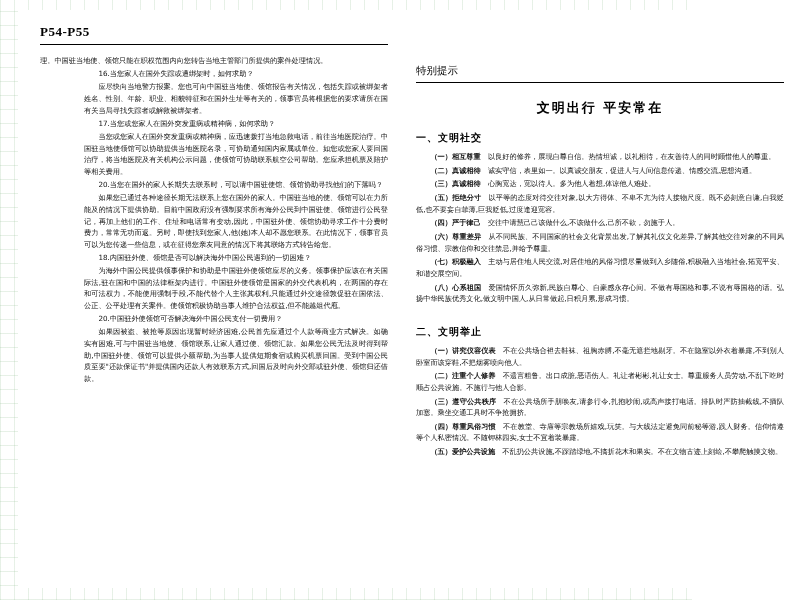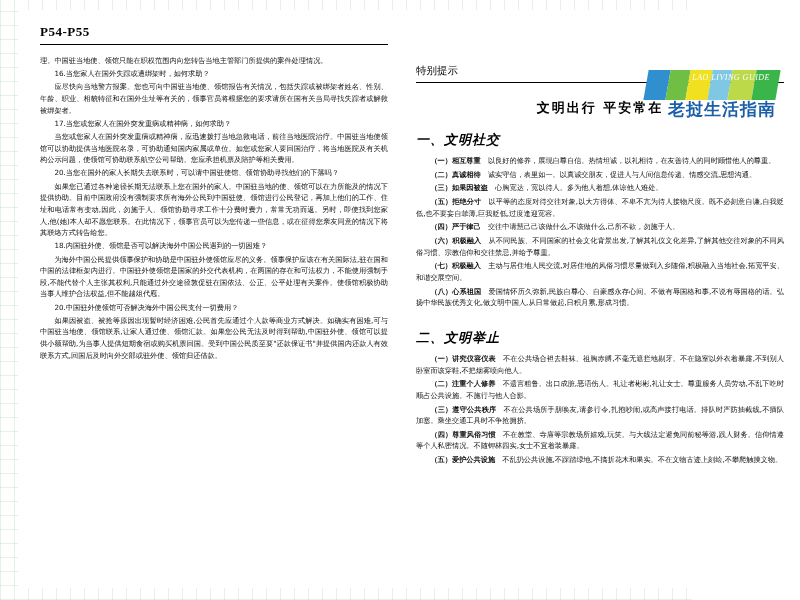--- a/index.html
+++ b/index.html
@@ -118,46 +118,46 @@
     line-height: 1.62;
     color: #111;
     text-align: justify;
   }
   .body-text p {
     margin: 0 0 1.5px 0;
     text-indent: 0;
   }
   .body-text p.ind {
     text-indent: 14.4px;
+    margin-left: 44px;
   }
   .rule {
     border: none;
     border-top: 1px solid #000;
     margin: 4px 0 10px 0;
     height: 0;
   }
   .title-block {
     text-align: center;
     margin: 16px 0 14px 0;
   }
   .title-main {
     font-family: "DejaVu Sans", sans-serif;
     font-size: 13px;
     font-weight: bold;
     letter-spacing: 2px;
     color: #000;
   }
   .sub-head {
     font-family: "DejaVu Sans", sans-serif;
-    font-size: 13px;
+    font-size: 10px;
     font-weight: bold;
     color: #000;
     margin: 12px 0 6px 0;
     letter-spacing: 1px;
-    font-style: italic;
   }
   .sub-head.first { margin-top: 10px; }
   .item {
     font-family: "DejaVu Sans", sans-serif;
     font-size: 7.2px;
     line-height: 1.62;
     color: #111;
     text-align: justify;
     margin: 0 0 2px 0;
     text-indent: 14.4px;
@@ -175,55 +175,43 @@
     <div class="left-col">
       <div class="page-num">P54-P55</div>
       <hr class="rule">
       <div class="body-text">
         <p>理。中国驻当地使、领馆只能在职权范围内向您转告当地主管部门所提供的案件处理情况。</p>
         <p class="ind">16.当您家人在国外失踪或遭绑架时，如何求助？</p>
         <p class="ind">应尽快向当地警方报案。您也可向中国驻当地使、领馆报告有关情况，包括失踪或被绑架者姓名、性别、年龄、职业、相貌特征和在国外生址等有关的，领事官员将根据您的要求请所在国有关当局寻找失踪者或解救被绑架者。</p>
         <p class="ind">17.当您或您家人在国外突发重病或精神病，如何求助？</p>
         <p class="ind">当您或您家人在国外突发重病或精神病，应迅速拨打当地急救电话，前往当地医院治疗。中国驻当地使领馆可以协助提供当地医院名录，可协助通知国内家属或单位。如您或您家人要回国治疗，将当地医院及有关机构公示问题，使领馆可协助联系航空公司帮助。您应承担机票及陪护等相关费用。</p>
         <p class="ind">20.当您在国外的家人长期失去联系时，可以请中国驻使馆、领馆协助寻找他们的下落吗？</p>
-        <p class="ind">如果您已通过各种途径长期无法联系上您在国外的家人。中国驻当地的使、领馆可以在力所能及的情况下提供协助。目前中国政府没有强制要求所有海外公民到中国驻使、领馆进行公民登记，再加上他们的工作、住址和电话常有变动,因此，勿施于人、领馆协助寻求工作十分费时费力，常常无功而返。另时，即使找到您家人,他(她)本人却不愿您联系。在此情况下，领事官员可以为您传递一些信息，或在征得您亲友同意的情况下将其联络方式转告给您。</p>
+        <p class="ind">如果您已通过各种途径长期无法联系上您在国外的家人。中国驻当地的使、领馆可以在力所能及的情况下提供协助。目前中国政府没有强制要求所有海外公民到中国驻使、领馆进行公民登记，再加上他们的工作、住址和电话常有变动,因此，中国驻外使、领馆协助寻求工作十分费时费力，常常无功而返。另时，即使找到您家人,他(她)本人却不愿您联系。在此情况下，领事官员可以为您传递一些信息，或在征得您亲友同意的情况下将其联络方式转告给您。</p>
         <p class="ind">18.内国驻外使、领馆是否可以解决海外中国公民遇到的一切困难？</p>
         <p class="ind">为海外中国公民提供领事保护和协助是中国驻外使领馆应尽的义务。领事保护应该在有关国际法,驻在国和中国的法律框架内进行。中国驻外使领馆是国家的外交代表机构，在两国的存在和可法权力，不能使用强制手段,不能代替个人主张其权利,只能通过外交途径敦促驻在国依法、公正、公平处理有关案件。使领馆积极协助当事人维护合法权益,但不能越俎代庖。</p>
         <p class="ind">20.中国驻外使领馆可否解决海外中国公民支付一切费用？</p>
         <p class="ind">如果因被盗、被抢等原因出现暂时经济困难,公民首先应通过个人款等商业方式解决。如确实有困难,可与中国驻当地使、领馆联系,让家人通过使、领馆汇款。如果您公民无法及时得到帮助,中国驻外使、领馆可以提供小额帮助,为当事人提供短期食宿或购买机票回国。受到中国公民质至要"还款保证书"并提供国内还款人有效联系方式,回国后及时向外交部或驻外使、领馆归还借款。</p>
       </div>
     </div>
 
     <div class="right-col">
       <div class="section-head">特别提示</div>
-      <div class="logo">
-        <div class="logo-blocks">
-          <div class="blk b1"></div>
-          <div class="blk b2"></div>
-          <div class="blk b3"></div>
-          <div class="blk b4"></div>
-          <div class="blk b5"></div>
-          <div class="blk b6"></div>
-          <div class="logo-en">LAO LIVING GUIDE</div>
-        </div>
-        <div class="logo-cn">老挝生活指南</div>
-      </div>
       <hr class="rule">
 
       <div class="title-block">
         <div class="title-main">文明出行 平安常在</div>
       </div>
 
       <div class="sub-head first">一、文明社交</div>
       <p class="item"><span class="lead">（一）相互尊重</span><span>　以良好的修养，展现自尊自信。热情坦诚，以礼相待，在友善待人的同时顾惜他人的尊重。</span></p>
       <p class="item"><span class="lead">（二）真诚相待</span><span>　诚实守信，表里如一。以真诚交朋友，促进人与人间信息传递、情感交流,思想沟通。</span></p>
-      <p class="item"><span class="lead">（三）如果因被盗</span><span>　心胸宽达，宽以待人。多为他人着想,体谅他人难处。</span></p>
+      <p class="item"><span class="lead">（三）真诚相待</span><span>　心胸宽达，宽以待人。多为他人着想,体谅他人难处。</span></p>
       <p class="item"><span class="lead">（五）拒绝分寸</span><span>　以平等的态度对待交往对象,以大方得体、不卑不亢为待人接物尺度。既不必刻意自谦,自我贬低,也不要妄自菲薄,巨我贬低,过度逢迎宽容。</span></p>
       <p class="item"><span class="lead">（四）严于律己</span><span>　交往中请慧己己该做什么,不该做什么,己所不欲，勿施于人。</span></p>
-      <p class="item"><span class="lead">（六）积极融入</span><span>　从不同民族、不同国家的社会文化背景出发,了解其礼仪文化差异,了解其他交往对象的不同风俗习惯、宗教信仰和交往禁忌,并给予尊重。</span></p>
+      <p class="item"><span class="lead">（六）尊重差异</span><span>　从不同民族、不同国家的社会文化背景出发,了解其礼仪文化差异,了解其他交往对象的不同风俗习惯、宗教信仰和交往禁忌,并给予尊重。</span></p>
       <p class="item"><span class="lead">（七）积极融入</span><span>　主动与居住地人民交流,对居住地的风俗习惯尽量做到入乡随俗,积极融入当地社会,拓宽平安、和谐交展空间。</span></p>
       <p class="item"><span class="lead">（八）心系祖国</span><span>　爱国情怀历久弥新,民族自尊心、自豪感永存心间。不做有辱国格和事,不说有辱国格的话。弘扬中华民族优秀文化,做文明中国人,从日常做起,日积月累,形成习惯。</span></p>
 
       <div class="gap"></div>
 
       <div class="sub-head">二、文明举止</div>
       <p class="item"><span class="lead">（一）讲究仪容仪表</span><span>　不在公共场合袒去鞋袜、祖胸赤膊,不毫无遮拦地剔牙。不在隐室以外衣着暴露,不到别人卧室而该穿鞋,不把烟雾喷向他人。</span></p>
       <p class="item"><span class="lead">（二）注重个人修养</span><span>　不遗言粗鲁。出口成脏,恶语伤人。礼让者彬彬,礼让女士。尊重服务人员劳动,不乱下吃时顺占公共设施。不施行与他人合影。</span></p>
       <p class="item"><span class="lead">（三）遵守公共秩序</span><span>　不在公共场所手朋唤友,请参行令,扎抱吵闹,或高声接打电话。排队时严防抽截线,不插队加塞。乘坐交通工具时不争抢拥挤。</span></p>
       <p class="item"><span class="lead">（四）尊重风俗习惯</span><span>　不在教堂、寺庙等宗教场所嬉戏,玩笑。与大线法定避免同前秘等游,践人财务。信仰情遵等个人私密情况。不随钾林园实,女士不宜着装暴露。</span></p>

